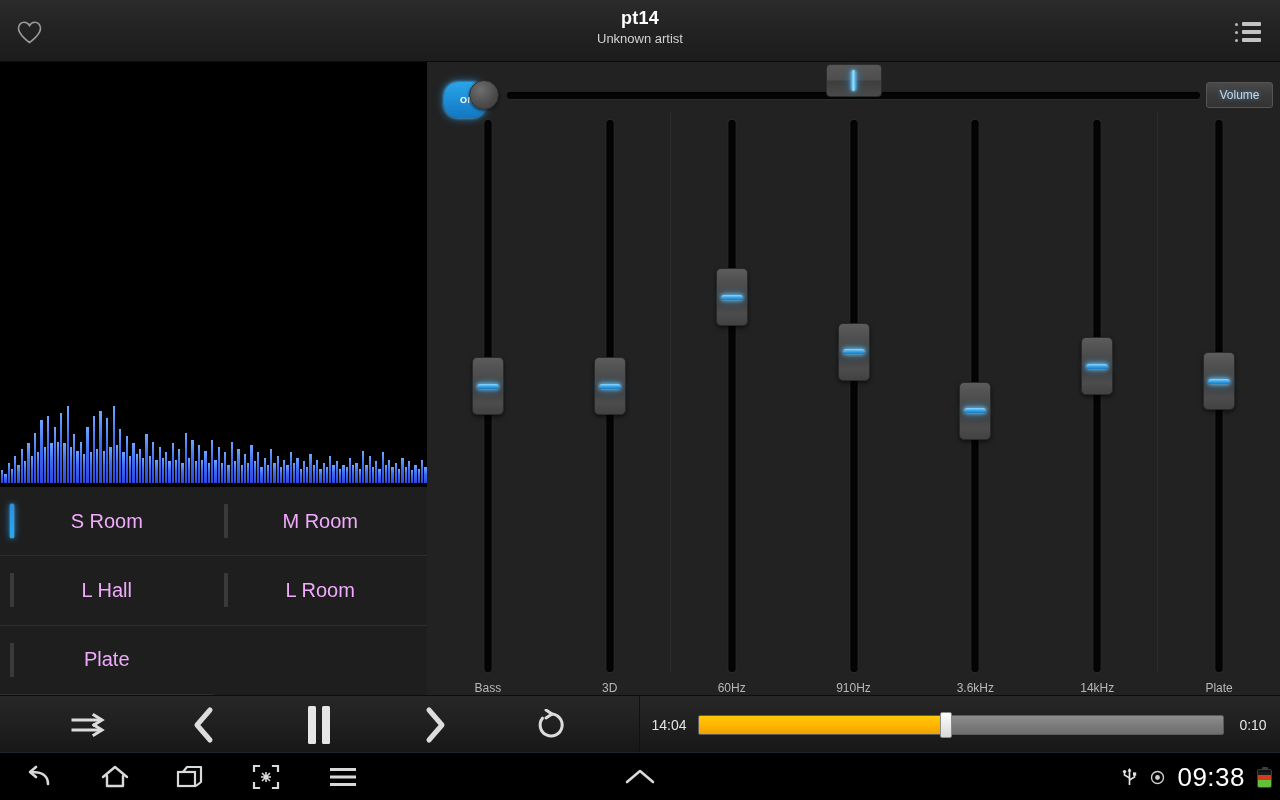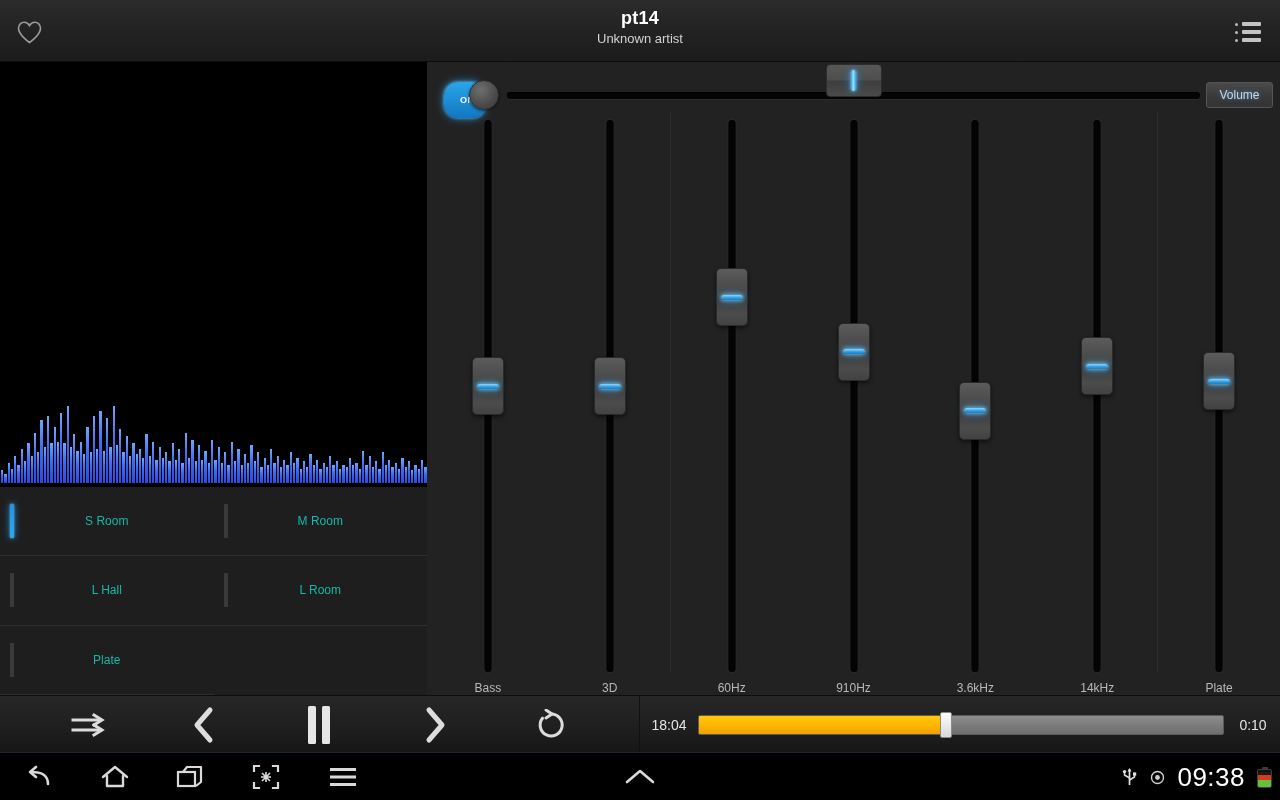--- a/index.html
+++ b/index.html
@@ -88,21 +88,21 @@
     border-bottom:1px solid #2e2e2e; cursor:pointer;
   }
   .preset-cell .tick{
     position:absolute; left:10px; top:50%; transform:translateY(-50%);
     width:4px; height:34px; background:#3a3a3a; border-radius:1px;
   }
   .preset-cell.sel .tick{
     background:linear-gradient(to bottom,#2f8fe0,#29a8ef);
     box-shadow:0 0 7px #1f9ae6, 0 0 2px #7fd3ff;
   }
-  .preset-cell .plabel{ color:#14b8a6; font-size:12px; }
+  .preset-cell .plabel{ color:#f0abfc; font-size:20px; }
 
   
   .eq-panel{
     position:absolute; left:427px; top:62px; width:853px; height:633px;
     background:#222222;
   }
   .toggle{
     position:absolute; left:17px; top:20px; width:55px; height:26px;
     border-radius:14px; background:#1b1b1b; cursor:pointer;
   }
@@ -528,21 +528,21 @@
 
       <div class="ctrl">
         <svg width="34" height="32" viewBox="0 0 34 32">
           <path d="M17 5 A11 11 0 1 1 8.5 9.2" stroke="#dcdcdc" stroke-width="3" fill="none" stroke-linecap="round"></path>
           <path d="M12 1 L18 5 L12 9" stroke="#dcdcdc" stroke-width="3" fill="none" stroke-linecap="round" stroke-linejoin="round"></path>
         </svg>
       </div>
     </div>
 
     <div class="progress-group">
-      <div class="time">18:04</div>
+      <div class="time">14:04</div>
       <div class="pbar">
         <div class="ptrack"></div>
         <div class="pfill" id="pfill" style="width: 246.28px; background: linear-gradient(rgb(255, 200, 8), rgb(255, 180, 0) 55%, rgb(237, 162, 0));"></div>
         <div class="pthumb" id="pthumb" style="left: 241.58px;"></div>
       </div>
       <div class="time">0:10</div>
     </div>
   </div>
 
   <div class="sysnav">

